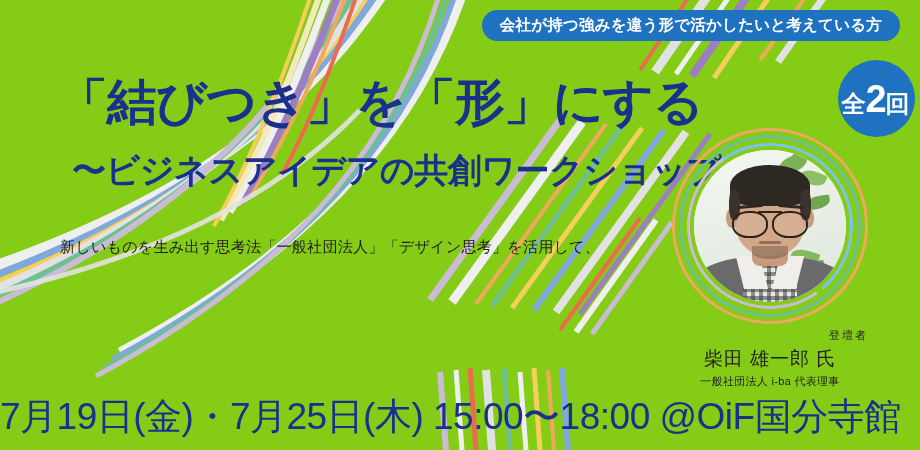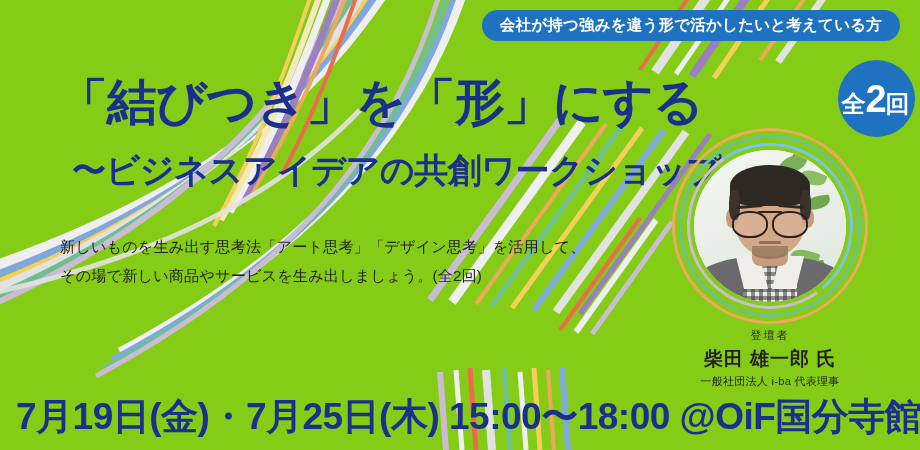--- a/index.html
+++ b/index.html
@@ -168,41 +168,41 @@
 
   
   #speaker{
     position:absolute;
     left:672px;
     top:328px;
     width:196px;
     text-align:center;
     color:#231f20;
   }
-  #speaker .role{font-size:11px;letter-spacing:2px;margin-bottom:4px;}
-  #speaker .name{font-size:19px;font-weight:bold;letter-spacing:1px;line-height:1.25;}
+  #speaker .role{font-size:11px;letter-spacing:2px;margin-bottom:4px;text-align:right;}
+  #speaker .name{font-size:19px;font-weight:normal;letter-spacing:1px;line-height:1.25;}
   #speaker .affil{font-size:11px;letter-spacing:0.3px;margin-top:3px;}
 
   
   #date-bar{
     position:absolute;
     left:0;
     right:0;
     top:388px;
     height:56px;
     display:flex;
     align-items:center;
   }
   #date-text{
     color:#1b2f8c;
-    font-weight:bold;
+    font-weight:normal;
     font-size:37px;
     letter-spacing:-0.5px;
     white-space:nowrap;
-    margin-left:16px;
+    margin-left:0;
     line-height:1;
   }
 </style>
 </head>
 <body>
 
 <div id="poster">
 
   <div class="deco-layer">
     <svg width="920" height="450" viewBox="0 0 920 450" style="position:absolute;left:0;top:0;">
@@ -285,22 +285,21 @@
       <span class="b-small">全</span>
       <span class="b-big">2</span>
       <span class="b-small">回</span>
     </span>
   </div>
 
   <div id="headline">「結びつき」を「形」にする</div>
   <div id="subhead">〜ビジネスアイデアの共創ワークショップ</div>
 
   <div id="body-copy">
-    <div class="line">新しいものを生み出す思考法「アート思考」「デザイン思考」を活用して、</div>
-    <div class="line">その場で新しい商品やサービスを生み出しましょう。(全2回)</div>
+    <div class="line">新しいものを生み出す思考法「一般社団法人」「デザイン思考」を活用して、</div>
   </div>
 
   <div id="portrait-wrap">
     <div class="ring" id="ring-outer"></div>
     <div class="ring" id="ring-outer2"></div>
     <div class="ring" id="ring-mid"></div>
     <div class="ring" id="ring-mid2"></div>
     <div class="ring" id="ring-in-blue"></div>
     <div class="ring" id="ring-in-purple"></div>
 

